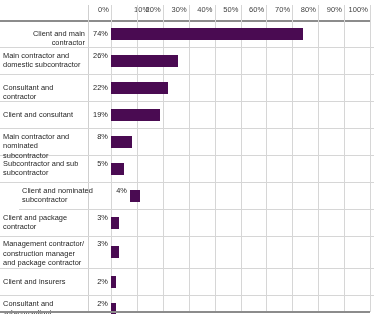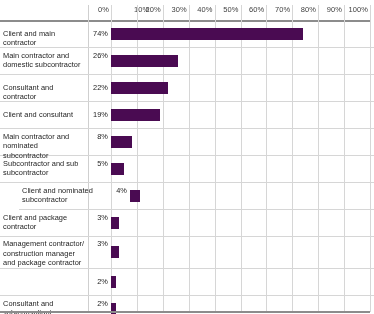--- a/index.html
+++ b/index.html
@@ -140,21 +140,21 @@
       <div class="vgrid header-ext" style="left: 266.4px; background: rgb(214, 214, 214);"></div>
       <div class="vgrid header-ext" style="left: 292.3px; background: rgb(214, 214, 214);"></div>
       <div class="vgrid header-ext" style="left: 318.2px; background: rgb(214, 214, 214);"></div>
       <div class="vgrid header-ext" style="left: 344.1px; background: rgb(214, 214, 214);"></div>
       <div class="vgrid header-ext" style="left: 370px; background: rgb(214, 214, 214);"></div>
       <div class="vgrid header-ext" style="left: 111px; background: rgb(214, 214, 214);"></div>
     </div>
 
   <div id="rows">
       <div class="row" style="height: 27px;">
-        <div class="row-label" style="top: 7.7px;"><span>Client and main contractor</span></div>
+        <div class="row-label" style="top: 7.7px; text-align: right;"><span>Client and main contractor</span></div>
         <div class="row-value" style="top: 7.7px;">74%</div>
         <div class="bar" style="width: 191.66px; background: rgb(74, 11, 82); top: 6.5px;"></div>
       </div>
       <div class="row" style="height: 27px;">
         <div class="row-label" style="top: 2.9px;"><span>Main contractor and</span><br><span>domestic subcontractor</span></div>
         <div class="row-value" style="top: 2.9px;">26%</div>
         <div class="bar" style="width: 67.34px; background: rgb(74, 11, 82); top: 6.5px;"></div>
       </div>
       <div class="row" style="height: 27px;">
         <div class="row-label" style="top: 7.7px;"><span>Consultant and contractor</span></div>
@@ -185,20 +185,21 @@
         <div class="row-label" style="top: 2.9px;"><span>Client and package</span><br><span>contractor</span></div>
         <div class="row-value" style="top: 2.9px;">3%</div>
         <div class="bar" style="width: 7.77px; background: rgb(74, 11, 82); top: 6.5px;"></div>
       </div>
       <div class="row" style="height: 32px;">
         <div class="row-label" style="top: 2px;"><span>Management contractor/</span><br><span>construction manager</span><br><span>and package contractor</span></div>
         <div class="row-value" style="top: 2px;">3%</div>
         <div class="bar" style="width: 7.77px; background: rgb(74, 11, 82); top: 9px;"></div>
       </div>
       <div class="row" style="height: 27px;">
+        <div class="row-label" style="top: 7.7px;"><span>Client and insurers</span></div>
         <div class="row-value" style="top: 7.7px;">2%</div>
         <div class="bar" style="width: 5.18px; background: rgb(74, 11, 82); top: 6.5px;"></div>
       </div>
       <div class="row" style="height: 27px;">
         <div class="row-label" style="top: 2.9px;"><span>Consultant and</span><br><span>sub-consultant</span></div>
         <div class="row-value" style="top: 2.9px;">2%</div>
         <div class="bar" style="width: 5.18px; background: rgb(74, 11, 82); top: 6.5px;"></div>
       </div>
     </div>
 

